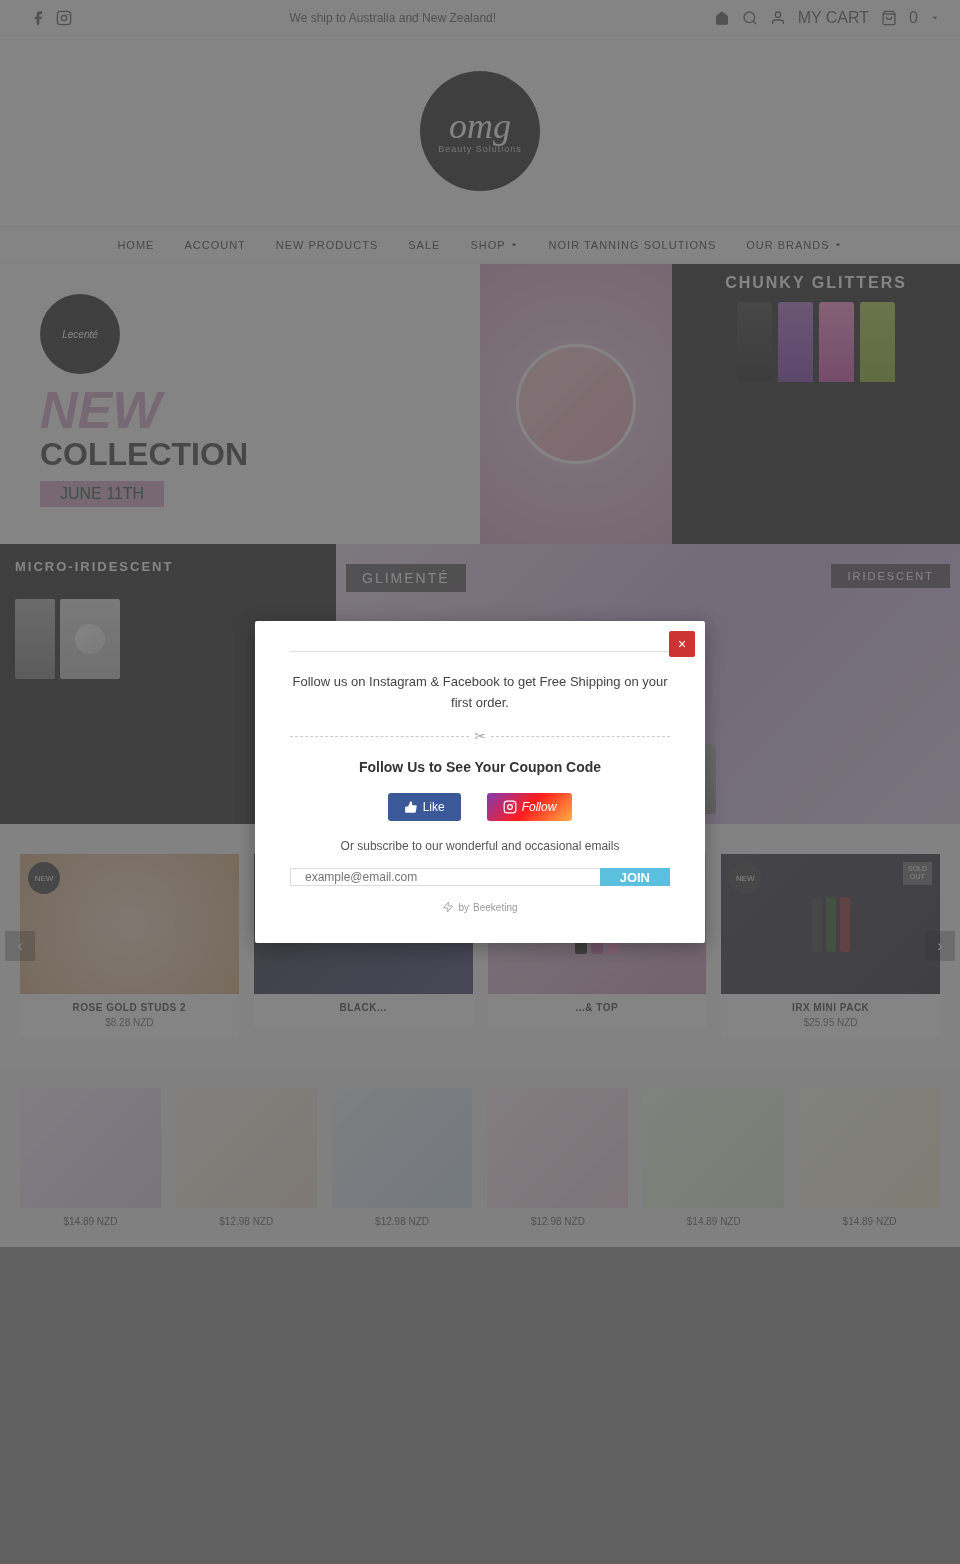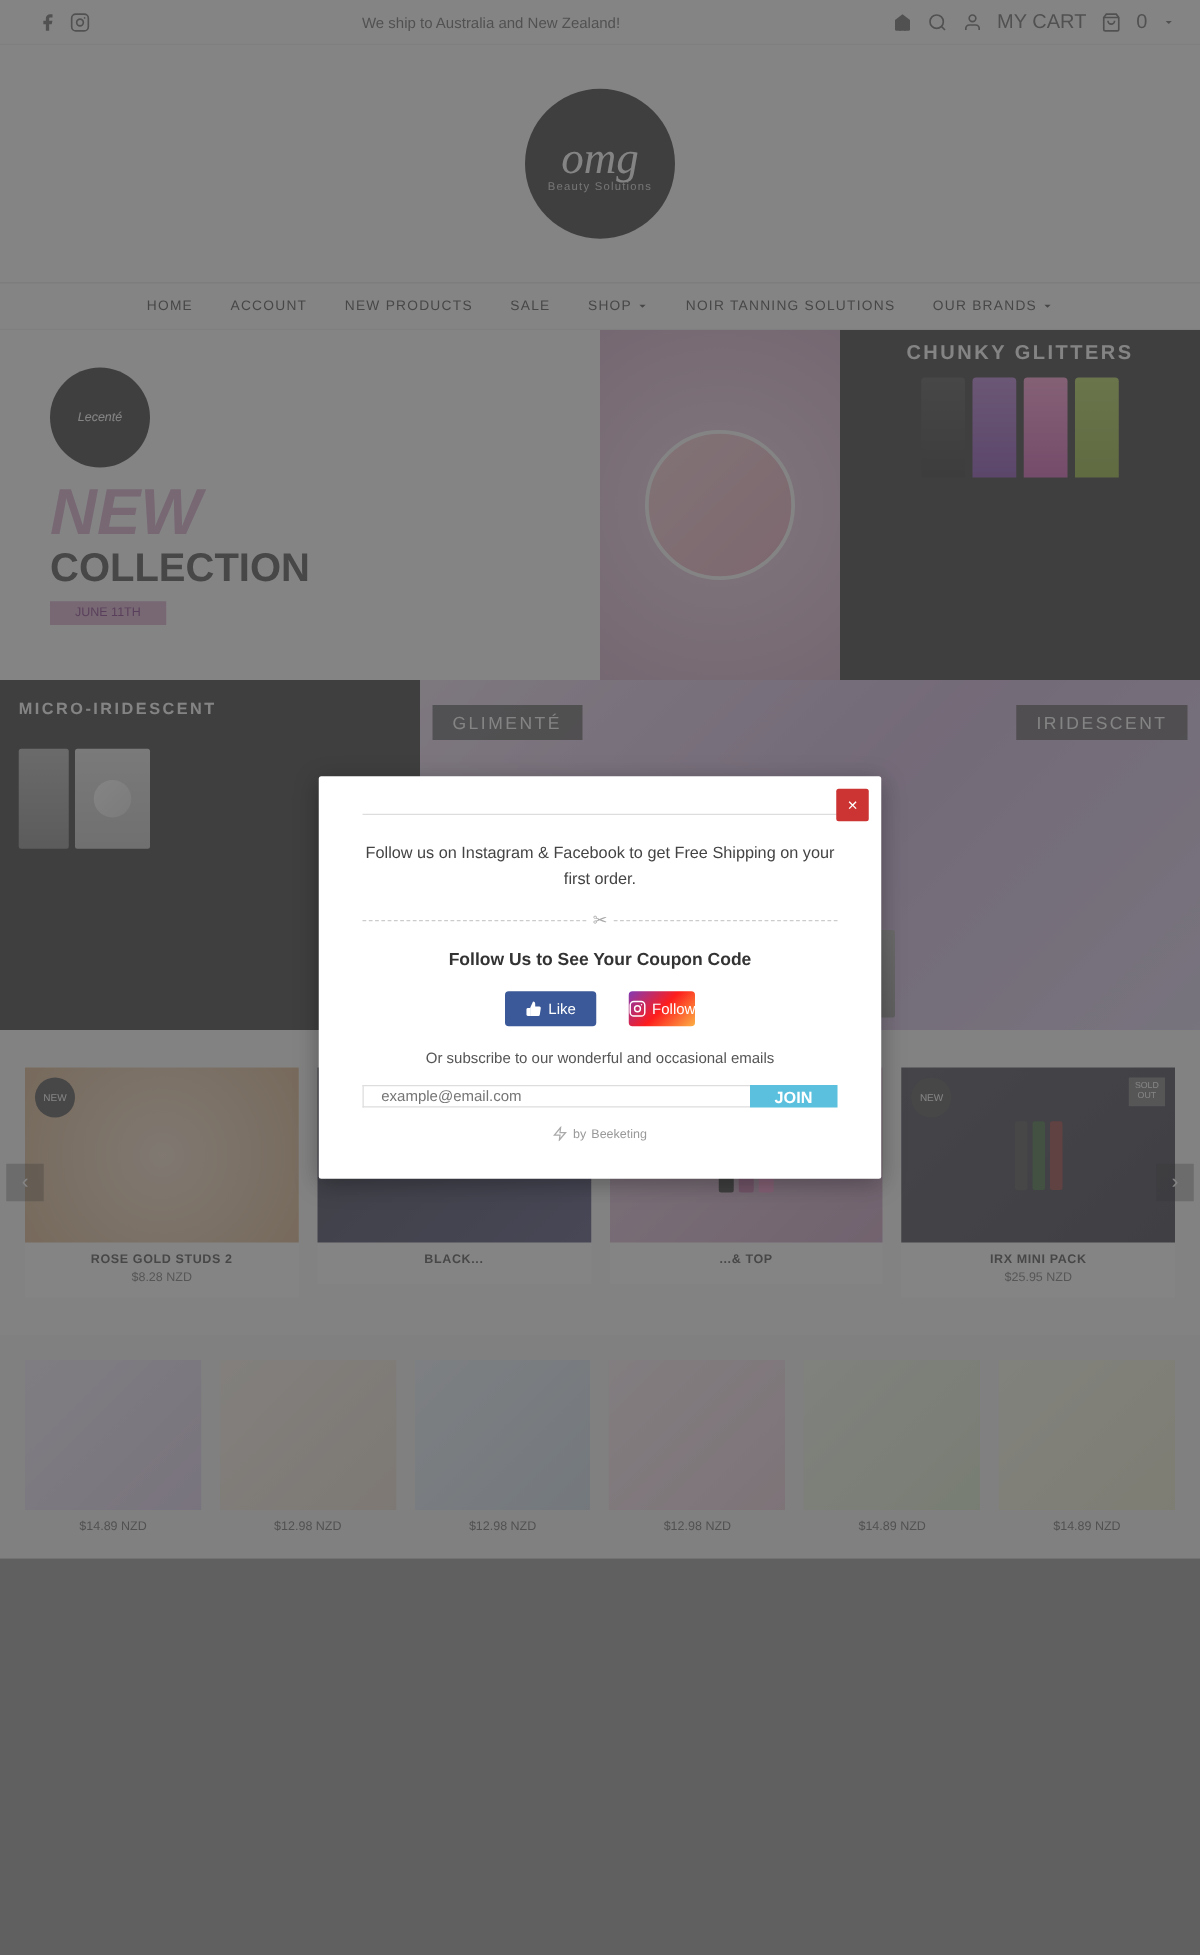--- a/index.html
+++ b/index.html
@@ -85,21 +85,21 @@
     .banner-lecente-badge {
       width: 80px; height: 80px; border-radius: 50%;
       background: #1a1a1a;
       display: flex; align-items: center; justify-content: center;
       color: #fff; font-size: 11px; font-style: italic;
       margin-bottom: 10px;
     }
     .banner-new { color: #d4a0c8; font-size: 52px; font-weight: bold; font-style: italic; line-height: 1; }
     .banner-summer { font-size: 36px; font-weight: bold; color: #333; }
     .banner-collection { font-size: 32px; font-weight: bold; color: #333; }
-    .banner-date { background: #d4a0c8; color: #701a75; padding: 4px 20px; font-size: 10px; margin-top: 8px; }
+    .banner-date { background: #d4a0c8; color: #14532d; padding: 4px 20px; font-size: 16px; margin-top: 8px; }
     .banner-center {
       width: 20%;
       background: #ddd;
       position: relative;
       overflow: hidden;
     }
     .banner-right {
       width: 30%;
       background: #1a1a1a;
       position: relative;
@@ -138,21 +138,21 @@
     .glimente-badge {
       position: absolute;
       top: 20px; left: 10px;
       background: rgba(50,50,50,0.8);
       color: #fff; padding: 6px 16px; font-size: 14px; letter-spacing: 2px;
     }
     .iridescent-badge {
       position: absolute;
       top: 20px; right: 10px;
       background: rgba(50,50,50,0.8);
-      color: #fff; padding: 6px 16px; font-size: 14px; letter-spacing: 2px;
+      color: #fff; padding: 6px 16px; font-size: 11px; letter-spacing: 2px;
     }
 
     
     .products-section {
       background: #f8f8f8;
       padding: 30px 20px;
     }
     .products-row {
       display: flex;
       gap: 15px;
@@ -314,25 +314,25 @@
       padding: 7px 16px;
       font-size: 12px;
       cursor: pointer;
       border-radius: 3px;
       display: flex; align-items: center; gap: 5px;
     }
     .ig-follow-btn {
       background: linear-gradient(135deg, #833ab4, #fd1d1d, #fcb045);
       color: #fff;
       border: none;
-      padding: 7px 0;
+      padding: 7px 16px;
       font-size: 12px;
       cursor: pointer;
       border-radius: 3px;
-      display: flex; align-items: center; gap: 5px;
+      display: flex; align-items: center; gap: 5px; font-style: italic;
     }
     .popup-subscribe-text {
       text-align: center;
       font-size: 12px;
       color: #555;
       margin-bottom: 15px;
     }
     .popup-email-row {
       display: flex;
       gap: 0;

